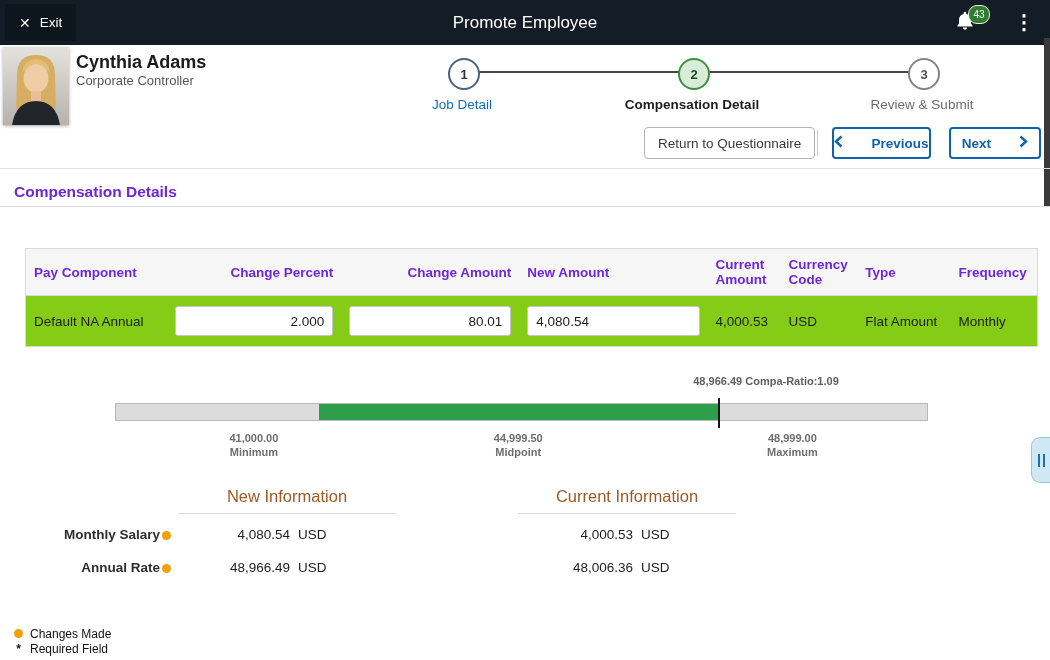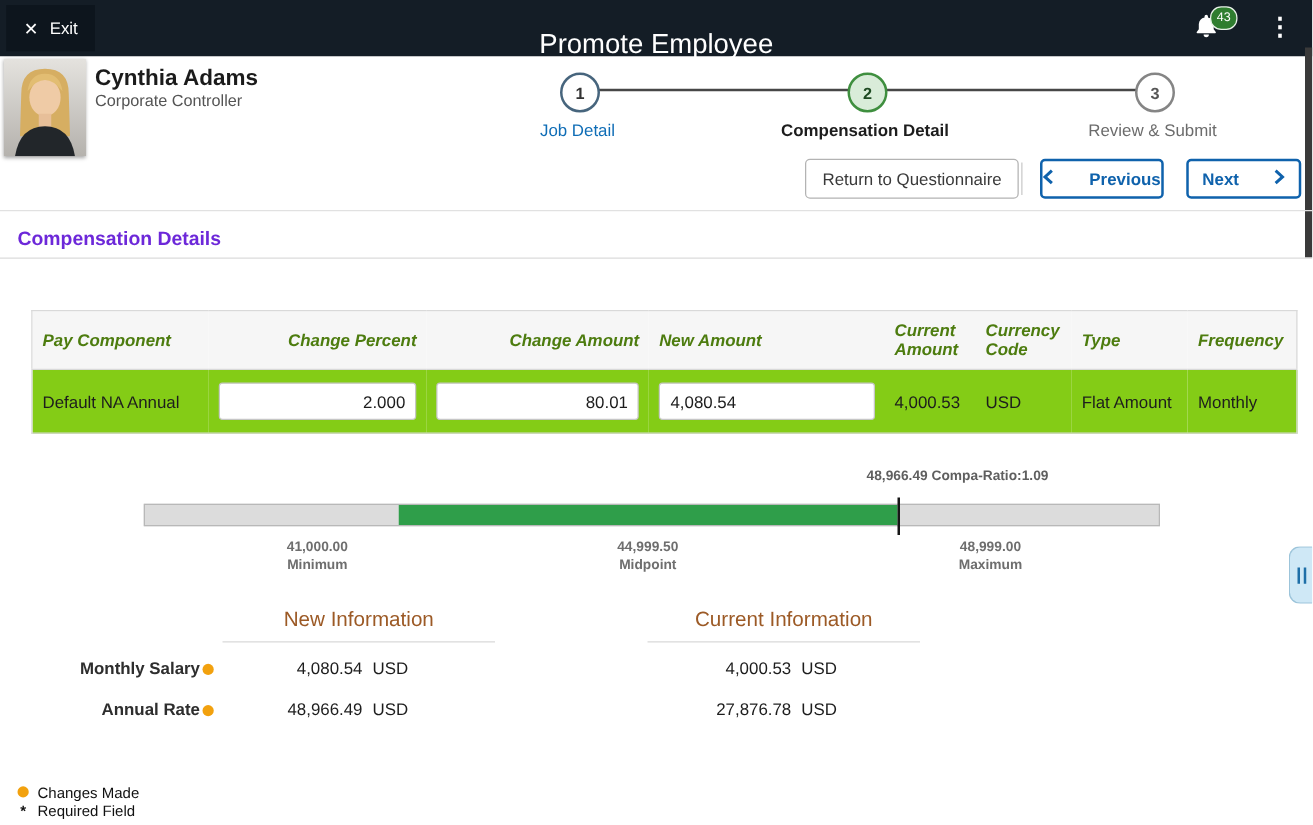--- a/index.html
+++ b/index.html
@@ -4,22 +4,22 @@
 <style>
   html,body{margin:0;padding:0;background:#fff;}
   .app{position:relative;width:1050px;height:660px;background:#fff;overflow:hidden;
        font-family:"Liberation Sans",sans-serif;color:#1d1d1d;}
 
   
   .topbar{position:absolute;top:0;left:0;width:100%;height:45px;background:#141d26;}
   .exit-btn{position:absolute;top:4px;left:5px;height:37px;display:flex;align-items:center;gap:9px;
             padding:0 14px;background:#0d151d;color:#fff;font-size:13.5px;cursor:pointer;}
   .exit-x{font-size:14px;line-height:1;}
-  .topbar-title{position:absolute;top:12px;left:0;width:100%;height:45px;display:flex;align-items:center;
-                justify-content:center;color:#fff;font-size:22px;pointer-events:none;}
+  .topbar-title{position:absolute;top:0;left:0;width:100%;height:45px;display:flex;align-items:center;
+                justify-content:center;color:#fff;font-size:17px;pointer-events:none;}
   .bell-wrap{position:absolute;top:10px;right:72px;width:24px;height:24px;cursor:pointer;}
   .badge{position:absolute;top:-5px;right:-12px;min-width:14px;height:17px;padding:0 3px;border-radius:9px;
          background:#2f7d2f;border:1.5px solid #e8f2e8;color:#fff;font-size:10px;font-weight:normal;
          display:flex;align-items:center;justify-content:center;}
   .kebab{position:absolute;top:8px;right:16px;color:#fff;font-size:20px;font-weight:bold;cursor:pointer;line-height:28px;}
   .scroll-sliver{position:absolute;top:38px;right:0;width:6px;height:168px;background:#3a3a3a;cursor:pointer;}
 
   
   .avatar{position:absolute;top:47px;left:3px;width:66px;height:78px;box-shadow:0 1px 3px rgba(0,0,0,.35);}
   .emp-name{position:absolute;top:52px;left:76px;font-size:18px;font-weight:bold;color:#1b1b1b;}
@@ -47,22 +47,22 @@
   .tool-divider{position:absolute;top:130px;left:817px;width:1px;height:26px;background:#c9c9c9;}
   .banner-rule{position:absolute;top:168px;left:0;width:100%;height:1px;background:#e1e1e1;}
 
   
   .section-title{position:absolute;top:183px;left:14px;font-size:15.5px;font-weight:bold;color:#6d28d9;}
   .section-rule{position:absolute;top:206px;left:0;width:100%;height:1px;background:#dcdcdc;}
 
   
   .comp-table{position:absolute;top:248px;left:25px;width:1013px;border-collapse:collapse;table-layout:fixed;
               font-size:13.5px;border:1px solid #d9d9d9;}
-  .comp-table th{background:#f6f6f6;font-weight:bold;color:#4d7c0f;text-align:left;vertical-align:middle;
-                 padding:8px 8px;border-bottom:1px solid #d9d9d9;font-style:italic;}
+  .comp-table th{background:#f6f6f6;font-weight:bold;color:#6d28d9;text-align:left;vertical-align:middle;
+                 padding:8px 8px;border-bottom:1px solid #d9d9d9;}
   .comp-table td{background:#84cc16;padding:10px 8px;vertical-align:middle;}
   th.ra,td.ra{text-align:right;}
   .cell-input{width:100%;height:30px;box-sizing:border-box;border:1px solid #c6c6c6;border-radius:3px;
               padding:0 8px;font-family:"Liberation Sans",sans-serif;font-size:13.5px;color:#1d1d1d;}
   .cell-input.num{text-align:right;}
 
   
   .compa-note{position:absolute;top:375px;left:640px;width:252px;text-align:center;
               font-size:11px;font-weight:bold;color:#5f5f5f;}
   .compa-bar{position:absolute;top:403px;left:115px;width:813px;height:18px;background:#dcdcdc;
@@ -251,21 +251,21 @@
     <span class="info-val-new">4,080.54</span>
     <span class="info-cur-new">USD</span>
     <span class="info-val-cur">4,000.53</span>
     <span class="info-cur-cur">USD</span>
   </div>
   <div class="info-row ir-2">
     <span class="info-label">Annual Rate</span>
     <span class="chg-dot"></span>
     <span class="info-val-new">48,966.49</span>
     <span class="info-cur-new">USD</span>
-    <span class="info-val-cur">27,876.78</span>
+    <span class="info-val-cur">48,006.36</span>
     <span class="info-cur-cur">USD</span>
   </div>
 
   <div class="legend">
     <div class="legend-row">
       <span class="legend-dot"></span>
       <span>Changes Made</span>
     </div>
     <div class="legend-row">
       <span class="legend-star">*</span>

